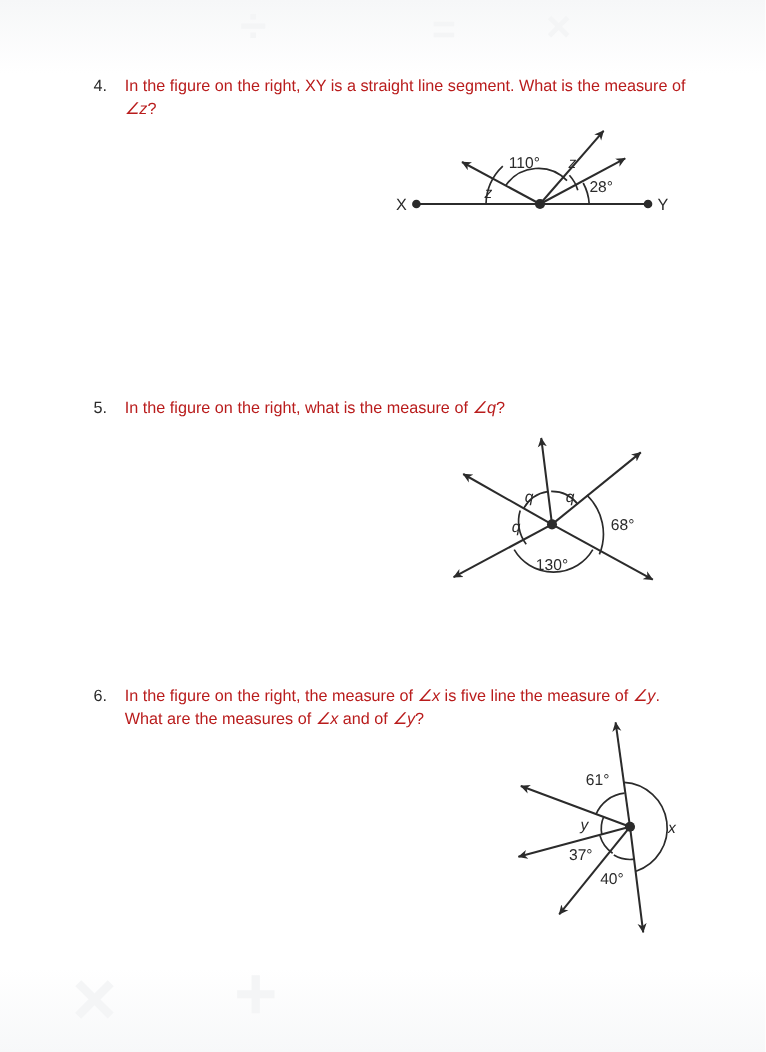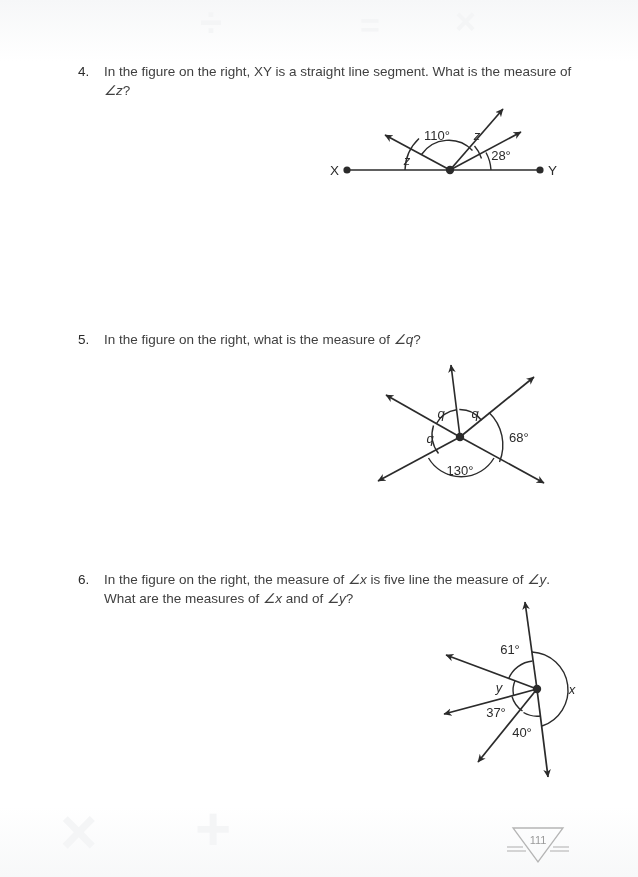--- a/index.html
+++ b/index.html
@@ -47,21 +47,21 @@
   .q-num {
     width: 26px;
     flex: 0 0 26px;
     font-size: 13.5px;
     color: #2b2b2b;
     line-height: 19px;
   }
   .q-text {
     flex: 1 1 auto;
     font-size: 13.5px;
-    color: #404040;
+    color: #b91c1c;
     line-height: 19px;
   }
   .q-text .ital {
     font-style: italic;
   }
   .fig {
     position: absolute;
     pointer-events: none;
   }
   svg text {
@@ -188,21 +188,21 @@
 
   <div class="problem" style="top:570px;">
     <div class="q-row">
       <div class="q-num">6.</div>
       <div class="q-text">
         <span>In the figure on the right, the measure of </span><span class="ital">∠x</span><span> is five line the measure of </span><span class="ital">∠y</span><span>. What are the measures of </span><span class="ital">∠x</span><span> and of </span><span class="ital">∠y</span><span>?</span>
       </div>
     </div>
   </div>
 
-  <div class="fig" style="left:424px; top:592px;text-align:center;">
+  <div class="fig" style="left:412px; top:592px;text-align:center;">
     <svg width="165" height="195" viewBox="0 0 165 195">
       <defs>
         <marker id="ah6" markerWidth="9" markerHeight="9" refX="7.5" refY="4.5" orient="auto" markerUnits="userSpaceOnUse">
           <path d="M0,0.7 L8,4.5 L0,8.3 L2.3,4.5 Z" fill="#2b2b2b"></path>
         </marker>
       </defs>
 
       <line x1="113" y1="97" x2="101" y2="10" stroke="#2b2b2b" stroke-width="1.7" marker-end="url(#ah6)"></line>
       <line x1="113" y1="97" x2="124" y2="185" stroke="#2b2b2b" stroke-width="1.7" marker-end="url(#ah6)"></line>
 
@@ -225,24 +225,14 @@
       <path d="M 108 60 A 38 38 0 0 1 118 134" fill="none" stroke="#2b2b2b" stroke-width="1.4"></path>
 
       <text x="86" y="62" text-anchor="middle" font-size="13">61°</text>
       <text x="75" y="100" text-anchor="middle" font-size="13" class="varlbl">y</text>
       <text x="72" y="125" text-anchor="middle" font-size="13">37°</text>
       <text x="98" y="145" text-anchor="middle" font-size="13">40°</text>
       <text x="148" y="102" text-anchor="middle" font-size="13" class="varlbl">x</text>
     </svg>
   </div>
 
-  <div class="pagenum-box">
-    <svg width="66" height="46" viewBox="0 0 66 46">
-      <path d="M8 8 L58 8 L33 42 Z" fill="none" stroke="#b5b5b5" stroke-width="1.3"></path>
-      <line x1="2" y1="27" x2="18" y2="27" stroke="#b5b5b5" stroke-width="1.1"></line>
-      <line x1="2" y1="31" x2="21" y2="31" stroke="#b5b5b5" stroke-width="1.1"></line>
-      <line x1="48" y1="27" x2="64" y2="27" stroke="#b5b5b5" stroke-width="1.1"></line>
-      <line x1="45" y1="31" x2="64" y2="31" stroke="#b5b5b5" stroke-width="1.1"></line>
-      <text x="33" y="24" text-anchor="middle" font-size="11">111</text>
-    </svg>
-  </div>
 
 </div>
 
 </body></html>

